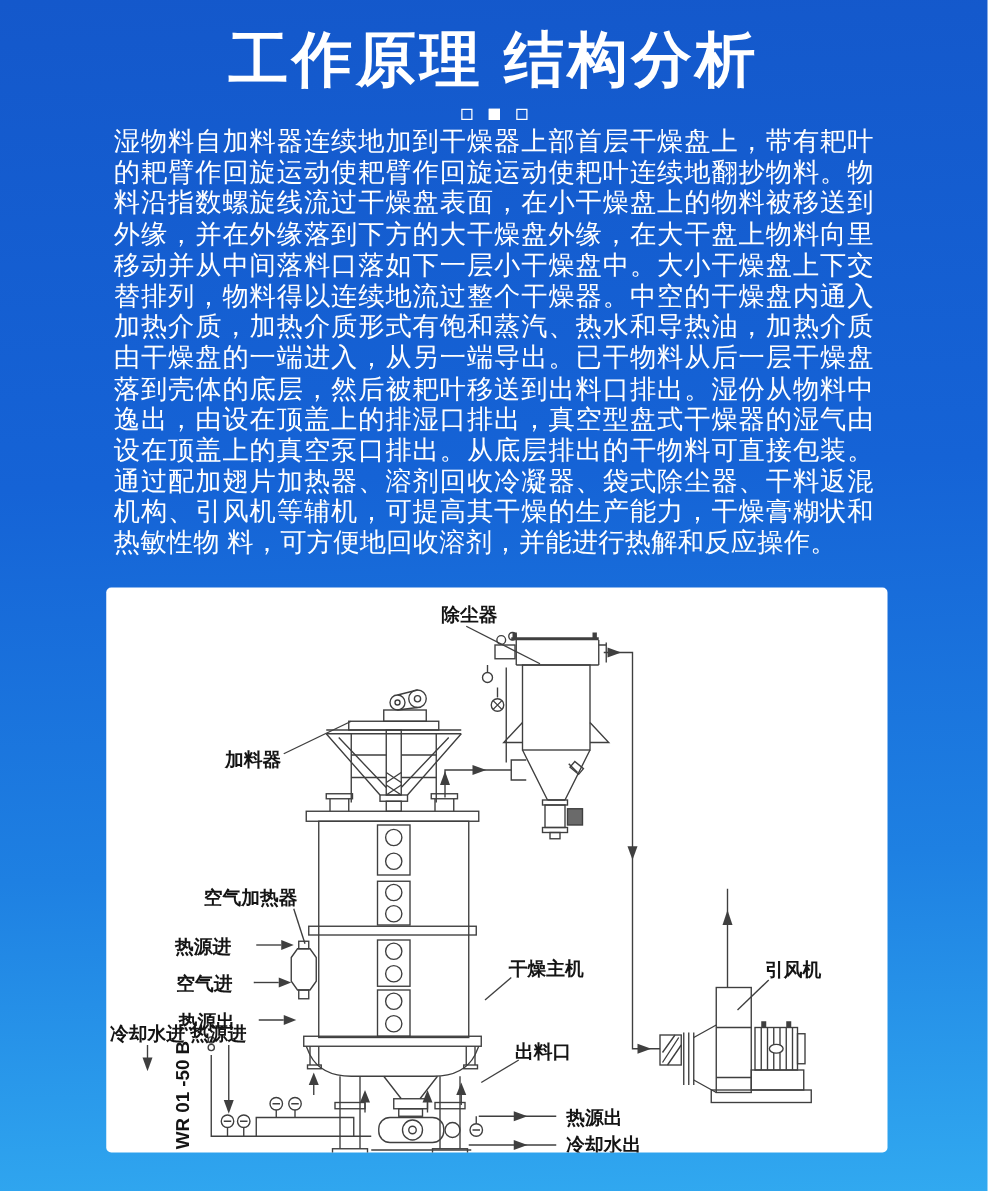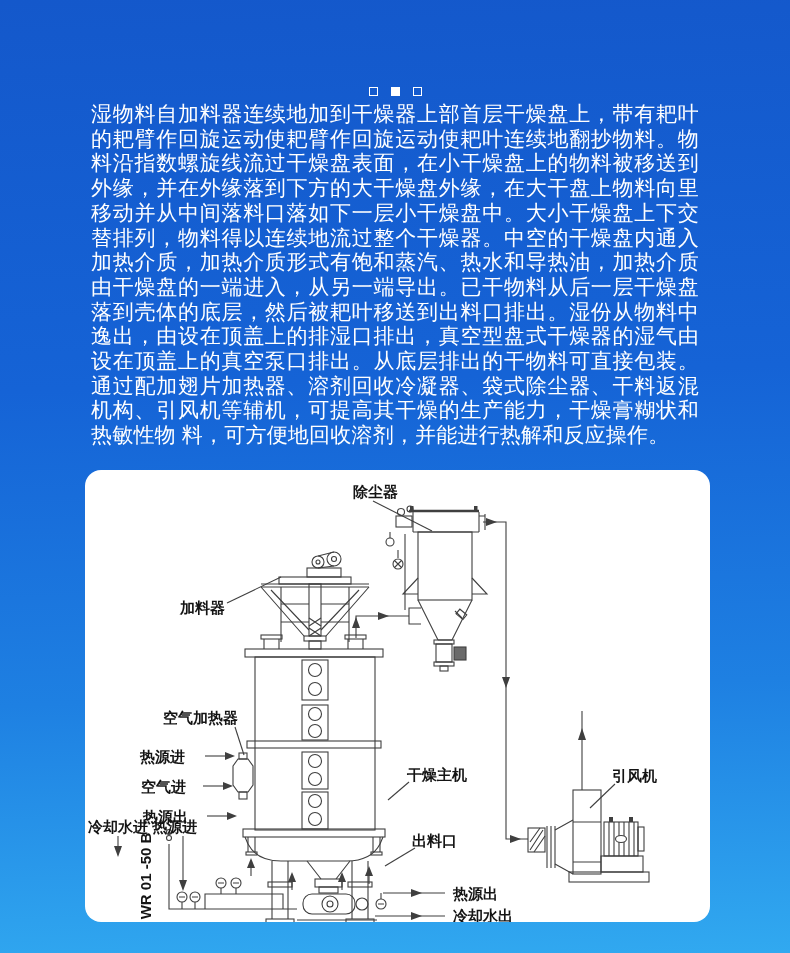--- a/index.html
+++ b/index.html
@@ -16,32 +16,33 @@
   .squares{position:absolute;top:87px;left:0;width:100%;display:flex;justify-content:center;gap:13px;}
   .sq{width:9px;height:9px;border:1.6px solid #fff;box-sizing:border-box;}
   .sq.filled{background:#fff;}
   .para{
     position:absolute;left:91px;top:102px;width:608px;margin:0;
     color:#ffffff;font-size:21px;line-height:24.7px;font-weight:400;
     text-align:justify;letter-spacing:0.2px;
   }
   .panel{
     position:absolute;left:85px;top:470px;width:625px;height:452px;
-    background:#ffffff;border-radius:16px;
+    background:#ffffff;border-radius:4px;
   }
   .panel svg{position:absolute;left:0;top:0;}
   .lines{stroke:#3f3f3f;stroke-width:1.1;fill:none;}
   .fills{fill:#3f3f3f;stroke:none;}
   .lbl{fill:#141414;font-size:15px;font-weight:700;font-family:"Liberation Sans","DejaVu Sans",sans-serif;}
 </style>
 </head>
 <body>
 
 <div class="stage">
 
+  <h1 class="title">工作原理 结构分析</h1>
 
   <div class="squares">
     <span class="sq"></span>
     <span class="sq filled"></span>
     <span class="sq"></span>
   </div>
 
   <p class="para">湿物料自加料器连续地加到干燥器上部首层干燥盘上，带有耙叶的耙臂作回旋运动使耙臂作回旋运动使耙叶连续地翻抄物料。物料沿指数螺旋线流过干燥盘表面，在小干燥盘上的物料被移送到外缘，并在外缘落到下方的大干燥盘外缘，在大干盘上物料向里移动并从中间落料口落如下一层小干燥盘中。大小干燥盘上下交替排列，物料得以连续地流过整个干燥器。中空的干燥盘内通入加热介质，加热介质形式有饱和蒸汽、热水和导热油，加热介质由干燥盘的一端进入，从另一端导出。已干物料从后一层干燥盘落到壳体的底层，然后被耙叶移送到出料口排出。湿份从物料中逸出，由设在顶盖上的排湿口排出，真空型盘式干燥器的湿气由设在顶盖上的真空泵口排出。从底层排出的干物料可直接包装。通过配加翅片加热器、溶剂回收冷凝器、袋式除尘器、干料返混机构、引风机等辅机，可提高其干燥的生产能力，干燥膏糊状和热敏性物 料，可方便地回收溶剂，并能进行热解和反应操作。</p>
 
   <div class="panel">

